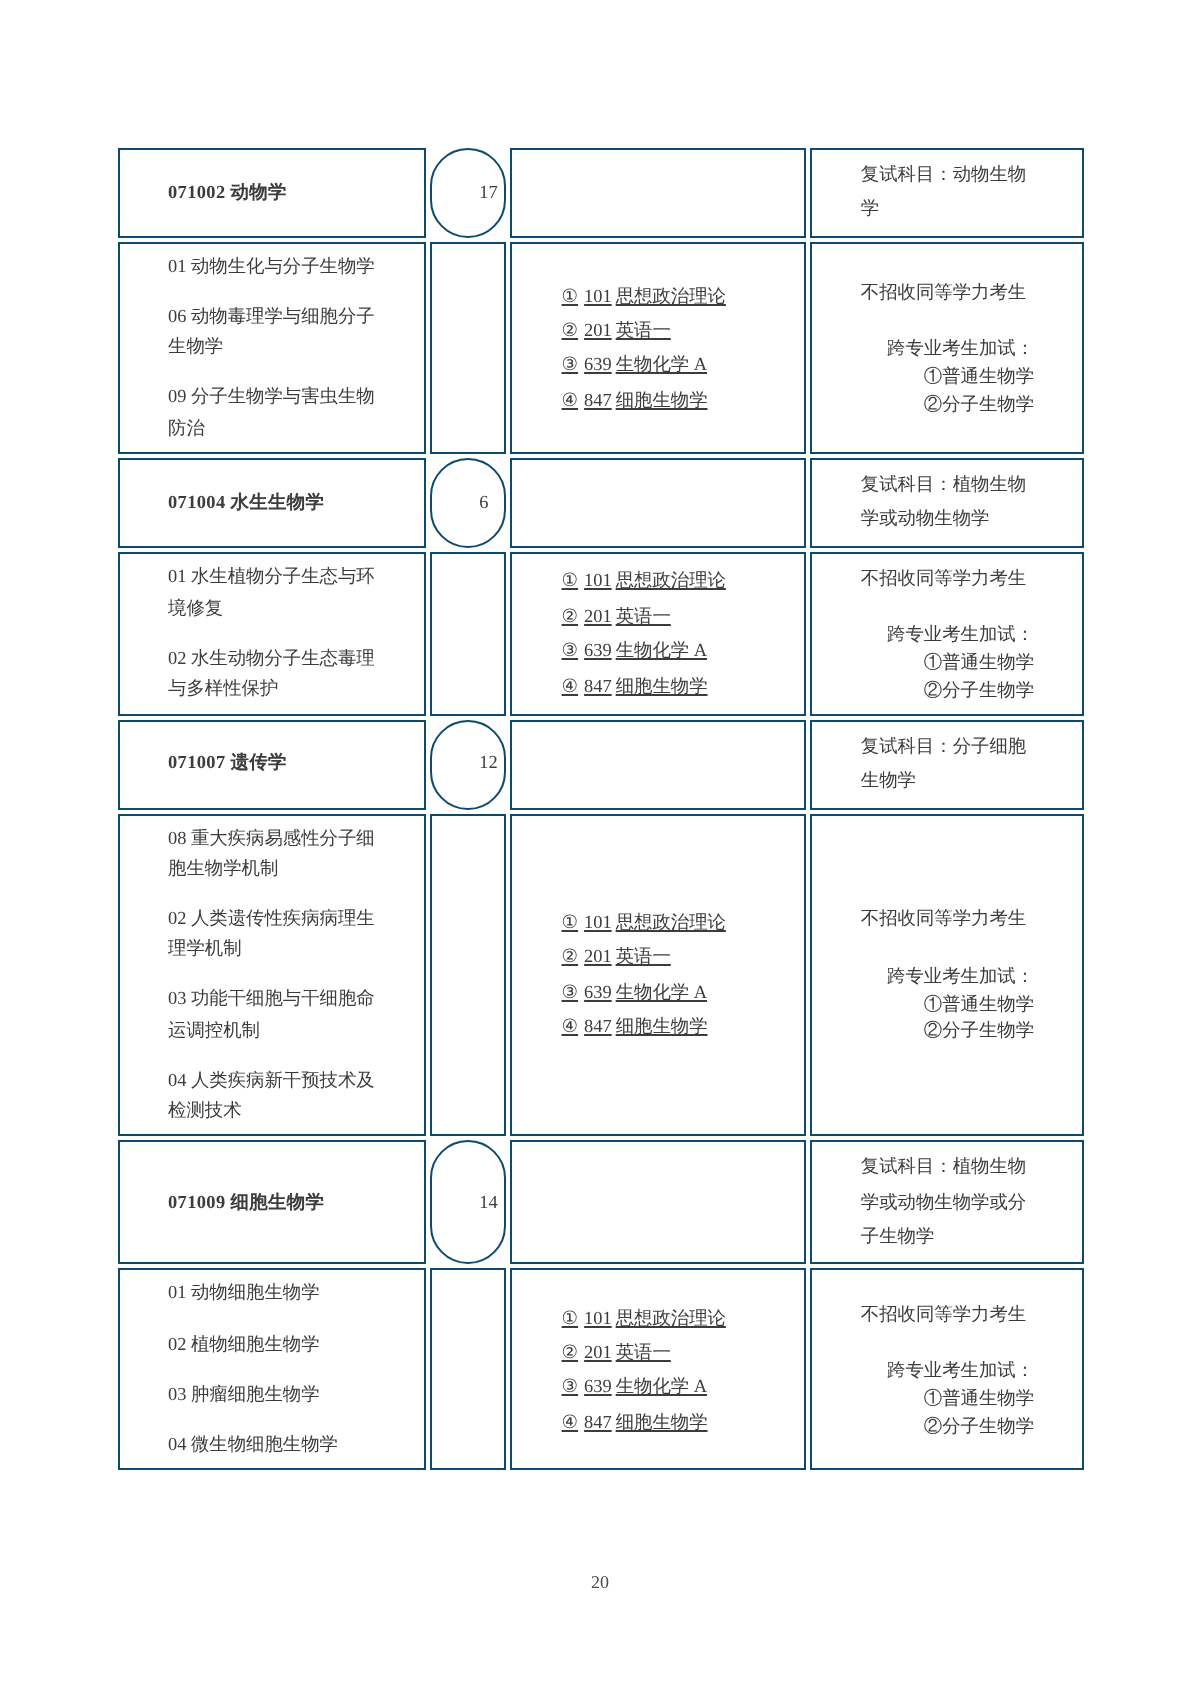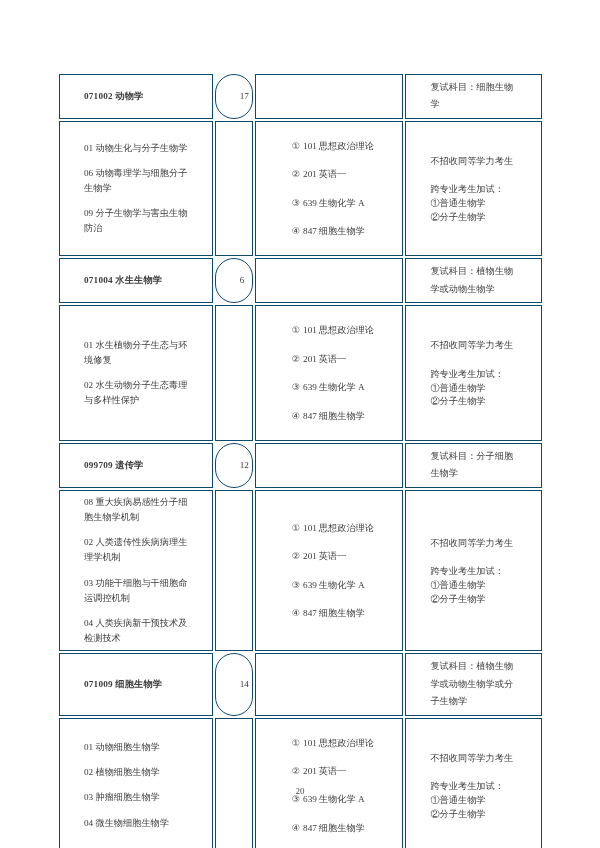--- a/index.html
+++ b/index.html
@@ -87,30 +87,31 @@
   }
 
   
   .dir-line {
     margin: 0 0 10px 0;
     line-height: 1.65;
   }
   .dir-line:last-child { margin-bottom: 0; }
 
   .exam-line {
-    margin: 12px;
+    margin: 1px;
     line-height: 1.78;
     white-space: nowrap;
+    text-decoration: underline;
   }
   .exam-num { margin-right: 3px; }
   .exam-code { margin-right: 2px; }
 
   .remark-main { margin: 0; }
   .remark-gap { height: 13px; }
-  .remark-sub { margin: 0; line-height: 1.5; }
+  .remark-sub { margin: 0; line-height: 1.5; text-align: right; }
 
   
   #page-number {
     position: absolute;
     top: 786px;
     left: 0;
     width: 600px;
     text-align: center;
     font-size: 9px;
     color: #4a4a4a;
@@ -127,21 +128,21 @@
       <col class="c-major">
       <col class="c-quota">
       <col class="c-exams">
       <col class="c-remarks">
     </colgroup>
     <tbody id="table-body">
         <tr>
           <td class="major-head">071002 动物学</td>
           <td class="quota">17</td>
           <td class="subject-head"></td>
-          <td class="subject-head">复试科目：细胞生物学</td>
+          <td class="subject-head">复试科目：动物生物学</td>
         </tr>
         <tr>
           <td class="directions">
             <div class="dir-line">01 动物生化与分子生物学</div>
             <div class="dir-line">06 动物毒理学与细胞分子生物学</div>
             <div class="dir-line">09 分子生物学与害虫生物防治</div>
           </td>
           <td class="blank"></td>
           <td class="exams">
             <div class="exam-line"><span class="exam-num">①</span><span class="exam-code">101</span><span class="exam-name">思想政治理论</span></div>
@@ -177,21 +178,21 @@
           </td>
           <td class="remarks">
             <div class="remark-main">不招收同等学力考生</div>
             <div class="remark-gap"></div>
             <div class="remark-sub">跨专业考生加试：</div>
             <div class="remark-sub">①普通生物学</div>
             <div class="remark-sub">②分子生物学</div>
           </td>
         </tr>
         <tr>
-          <td class="major-head">099709 遗传学</td>
+          <td class="major-head">071007 遗传学</td>
           <td class="quota">12</td>
           <td class="subject-head"></td>
           <td class="subject-head">复试科目：分子细胞生物学</td>
         </tr>
         <tr>
           <td class="directions">
             <div class="dir-line">08 重大疾病易感性分子细胞生物学机制</div>
             <div class="dir-line">02 人类遗传性疾病病理生理学机制</div>
             <div class="dir-line">03 功能干细胞与干细胞命运调控机制</div>
             <div class="dir-line">04 人类疾病新干预技术及检测技术</div>

